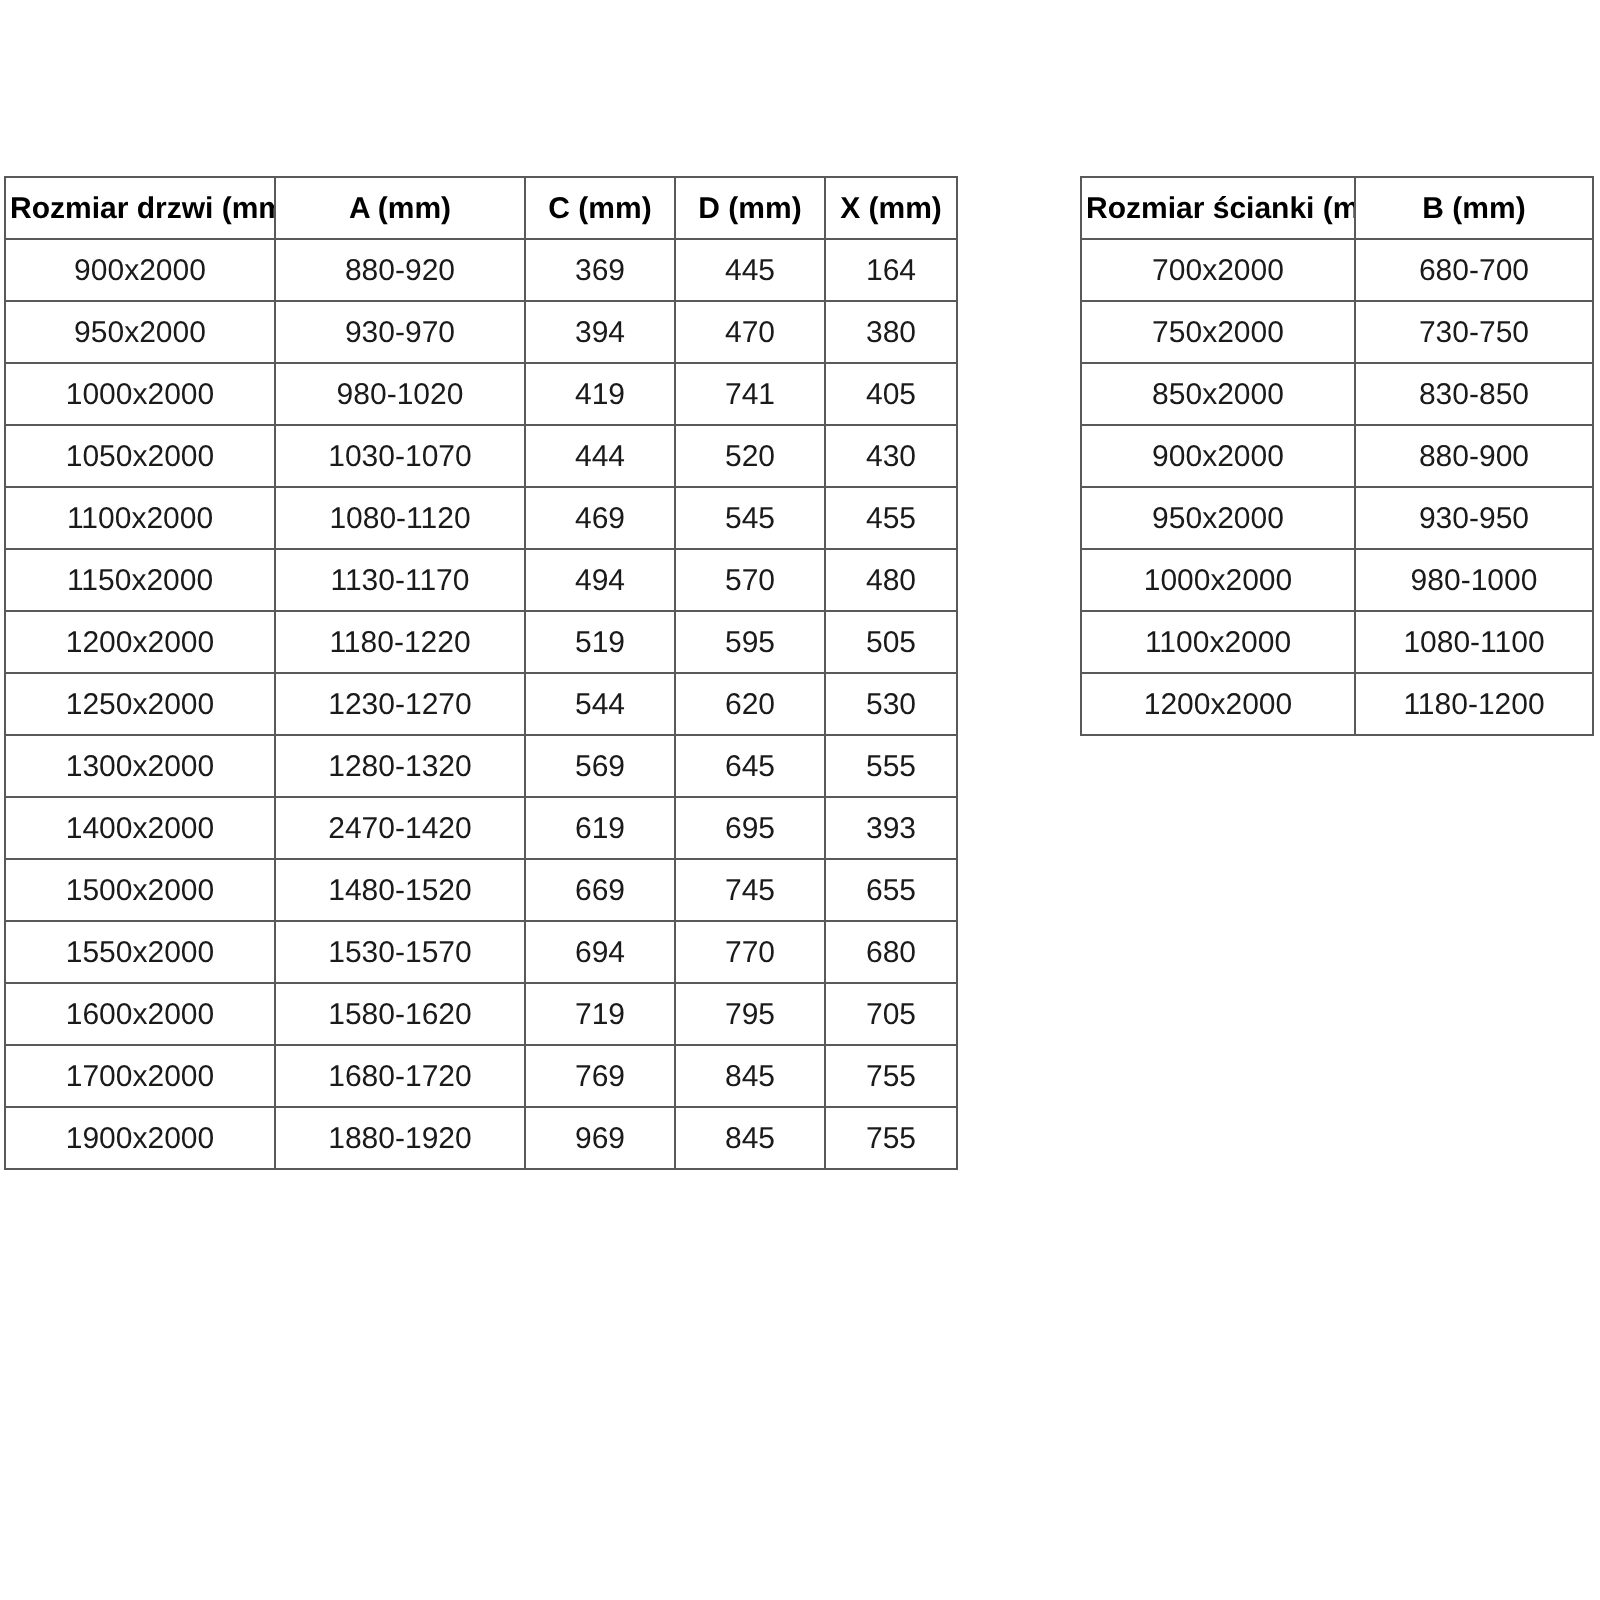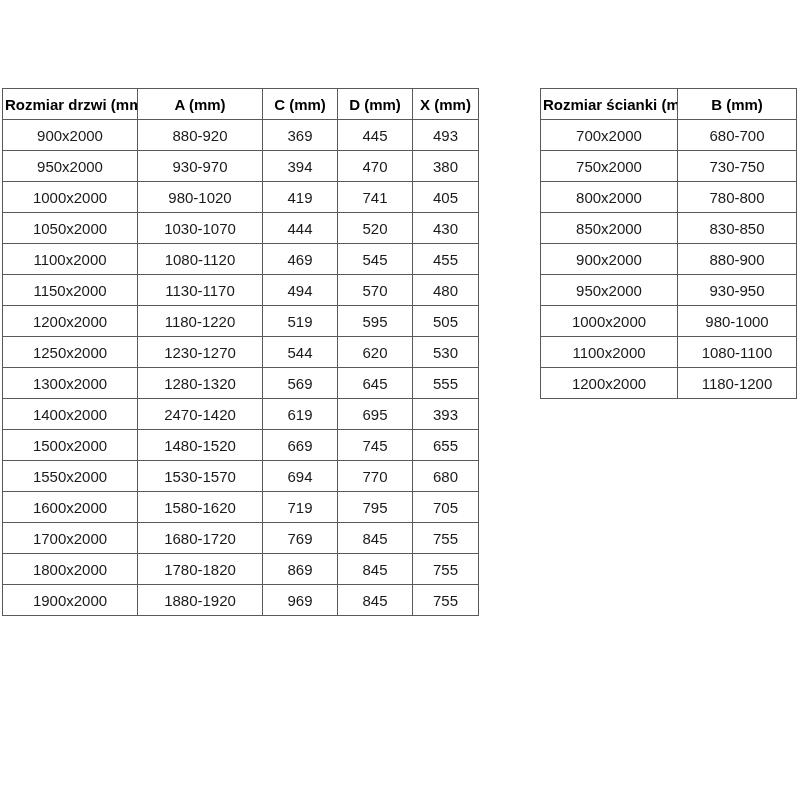--- a/index.html
+++ b/index.html
@@ -60,21 +60,21 @@
           <th>D (mm)</th>
           <th>X (mm)</th>
         </tr>
       </thead>
       <tbody>
         <tr>
           <td>900x2000</td>
           <td>880-920</td>
           <td>369</td>
           <td>445</td>
-          <td>493</td>
+          <td>164</td>
         </tr>
         <tr>
           <td>950x2000</td>
           <td>930-970</td>
           <td>394</td>
           <td>470</td>
           <td>380</td>
         </tr>
         <tr>
           <td>1000x2000</td>
@@ -150,27 +150,20 @@
           <td>1600x2000</td>
           <td>1580-1620</td>
           <td>719</td>
           <td>795</td>
           <td>705</td>
         </tr>
         <tr>
           <td>1700x2000</td>
           <td>1680-1720</td>
           <td>769</td>
-          <td>845</td>
-          <td>755</td>
-        </tr>
-        <tr>
-          <td>1800x2000</td>
-          <td>1780-1820</td>
-          <td>869</td>
           <td>845</td>
           <td>755</td>
         </tr>
         <tr>
           <td>1900x2000</td>
           <td>1880-1920</td>
           <td>969</td>
           <td>845</td>
           <td>755</td>
         </tr>
@@ -191,24 +184,20 @@
       <tbody>
         <tr>
           <td>700x2000</td>
           <td>680-700</td>
         </tr>
         <tr>
           <td>750x2000</td>
           <td>730-750</td>
         </tr>
         <tr>
-          <td>800x2000</td>
-          <td>780-800</td>
-        </tr>
-        <tr>
           <td>850x2000</td>
           <td>830-850</td>
         </tr>
         <tr>
           <td>900x2000</td>
           <td>880-900</td>
         </tr>
         <tr>
           <td>950x2000</td>
           <td>930-950</td>

